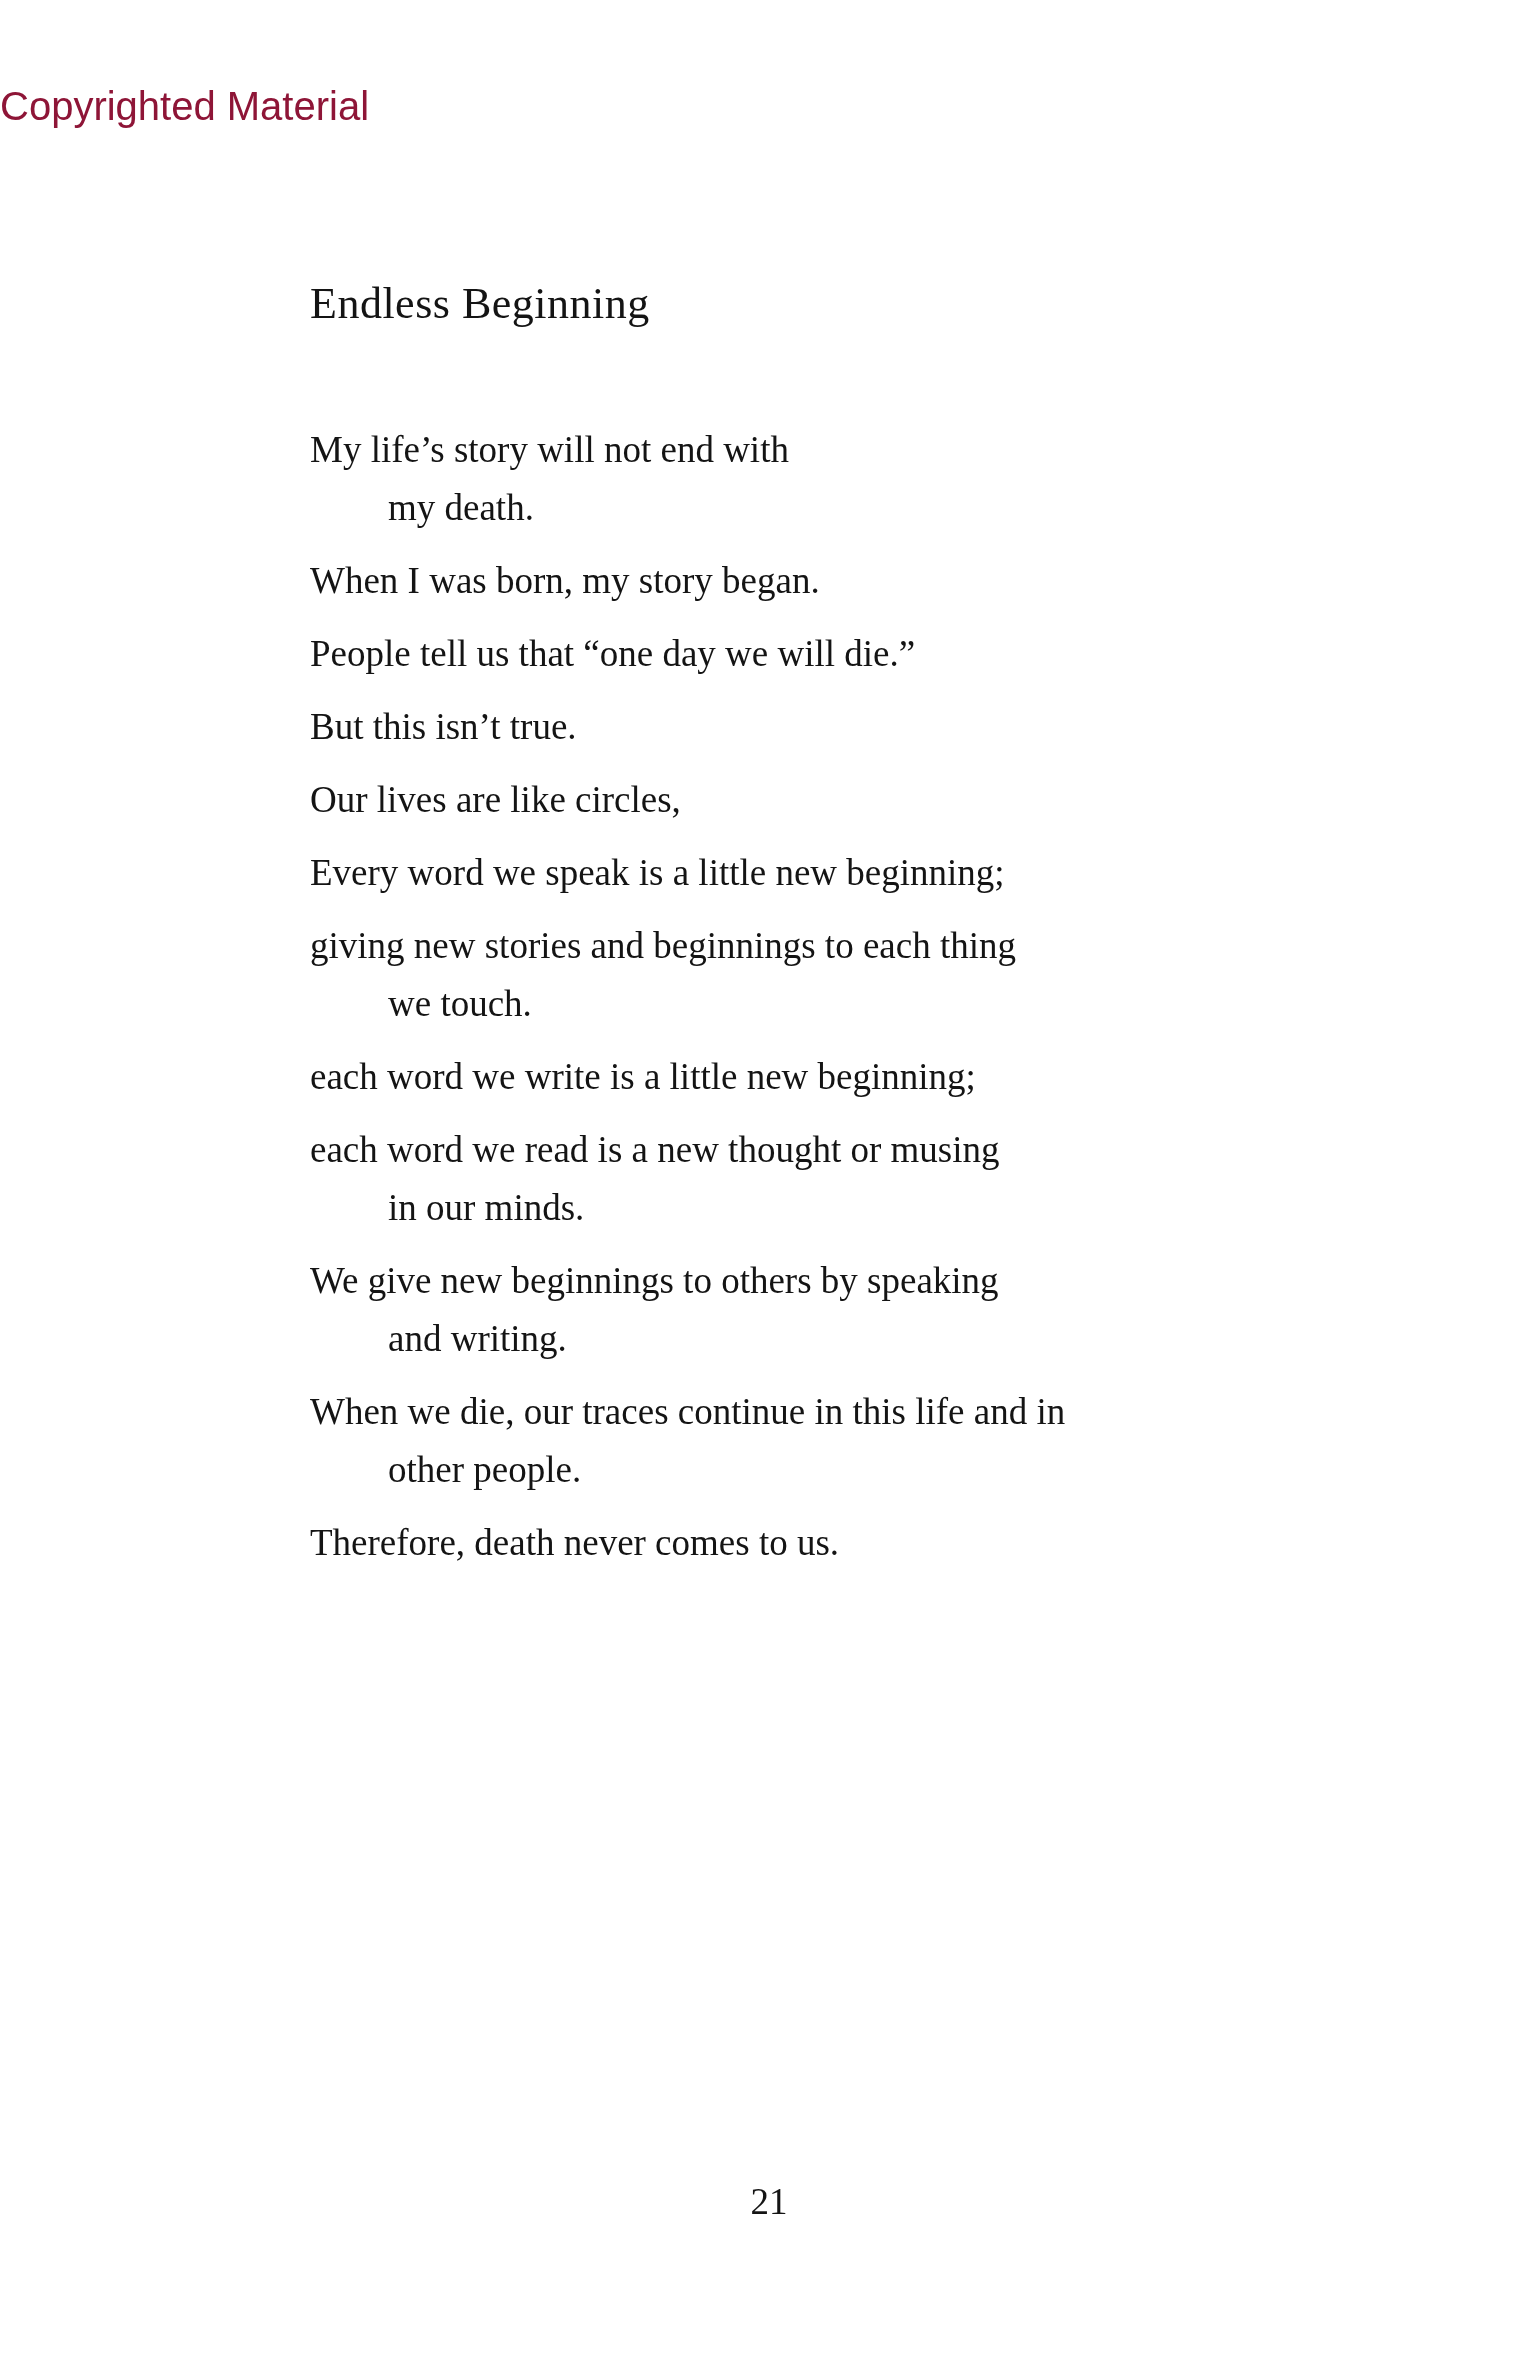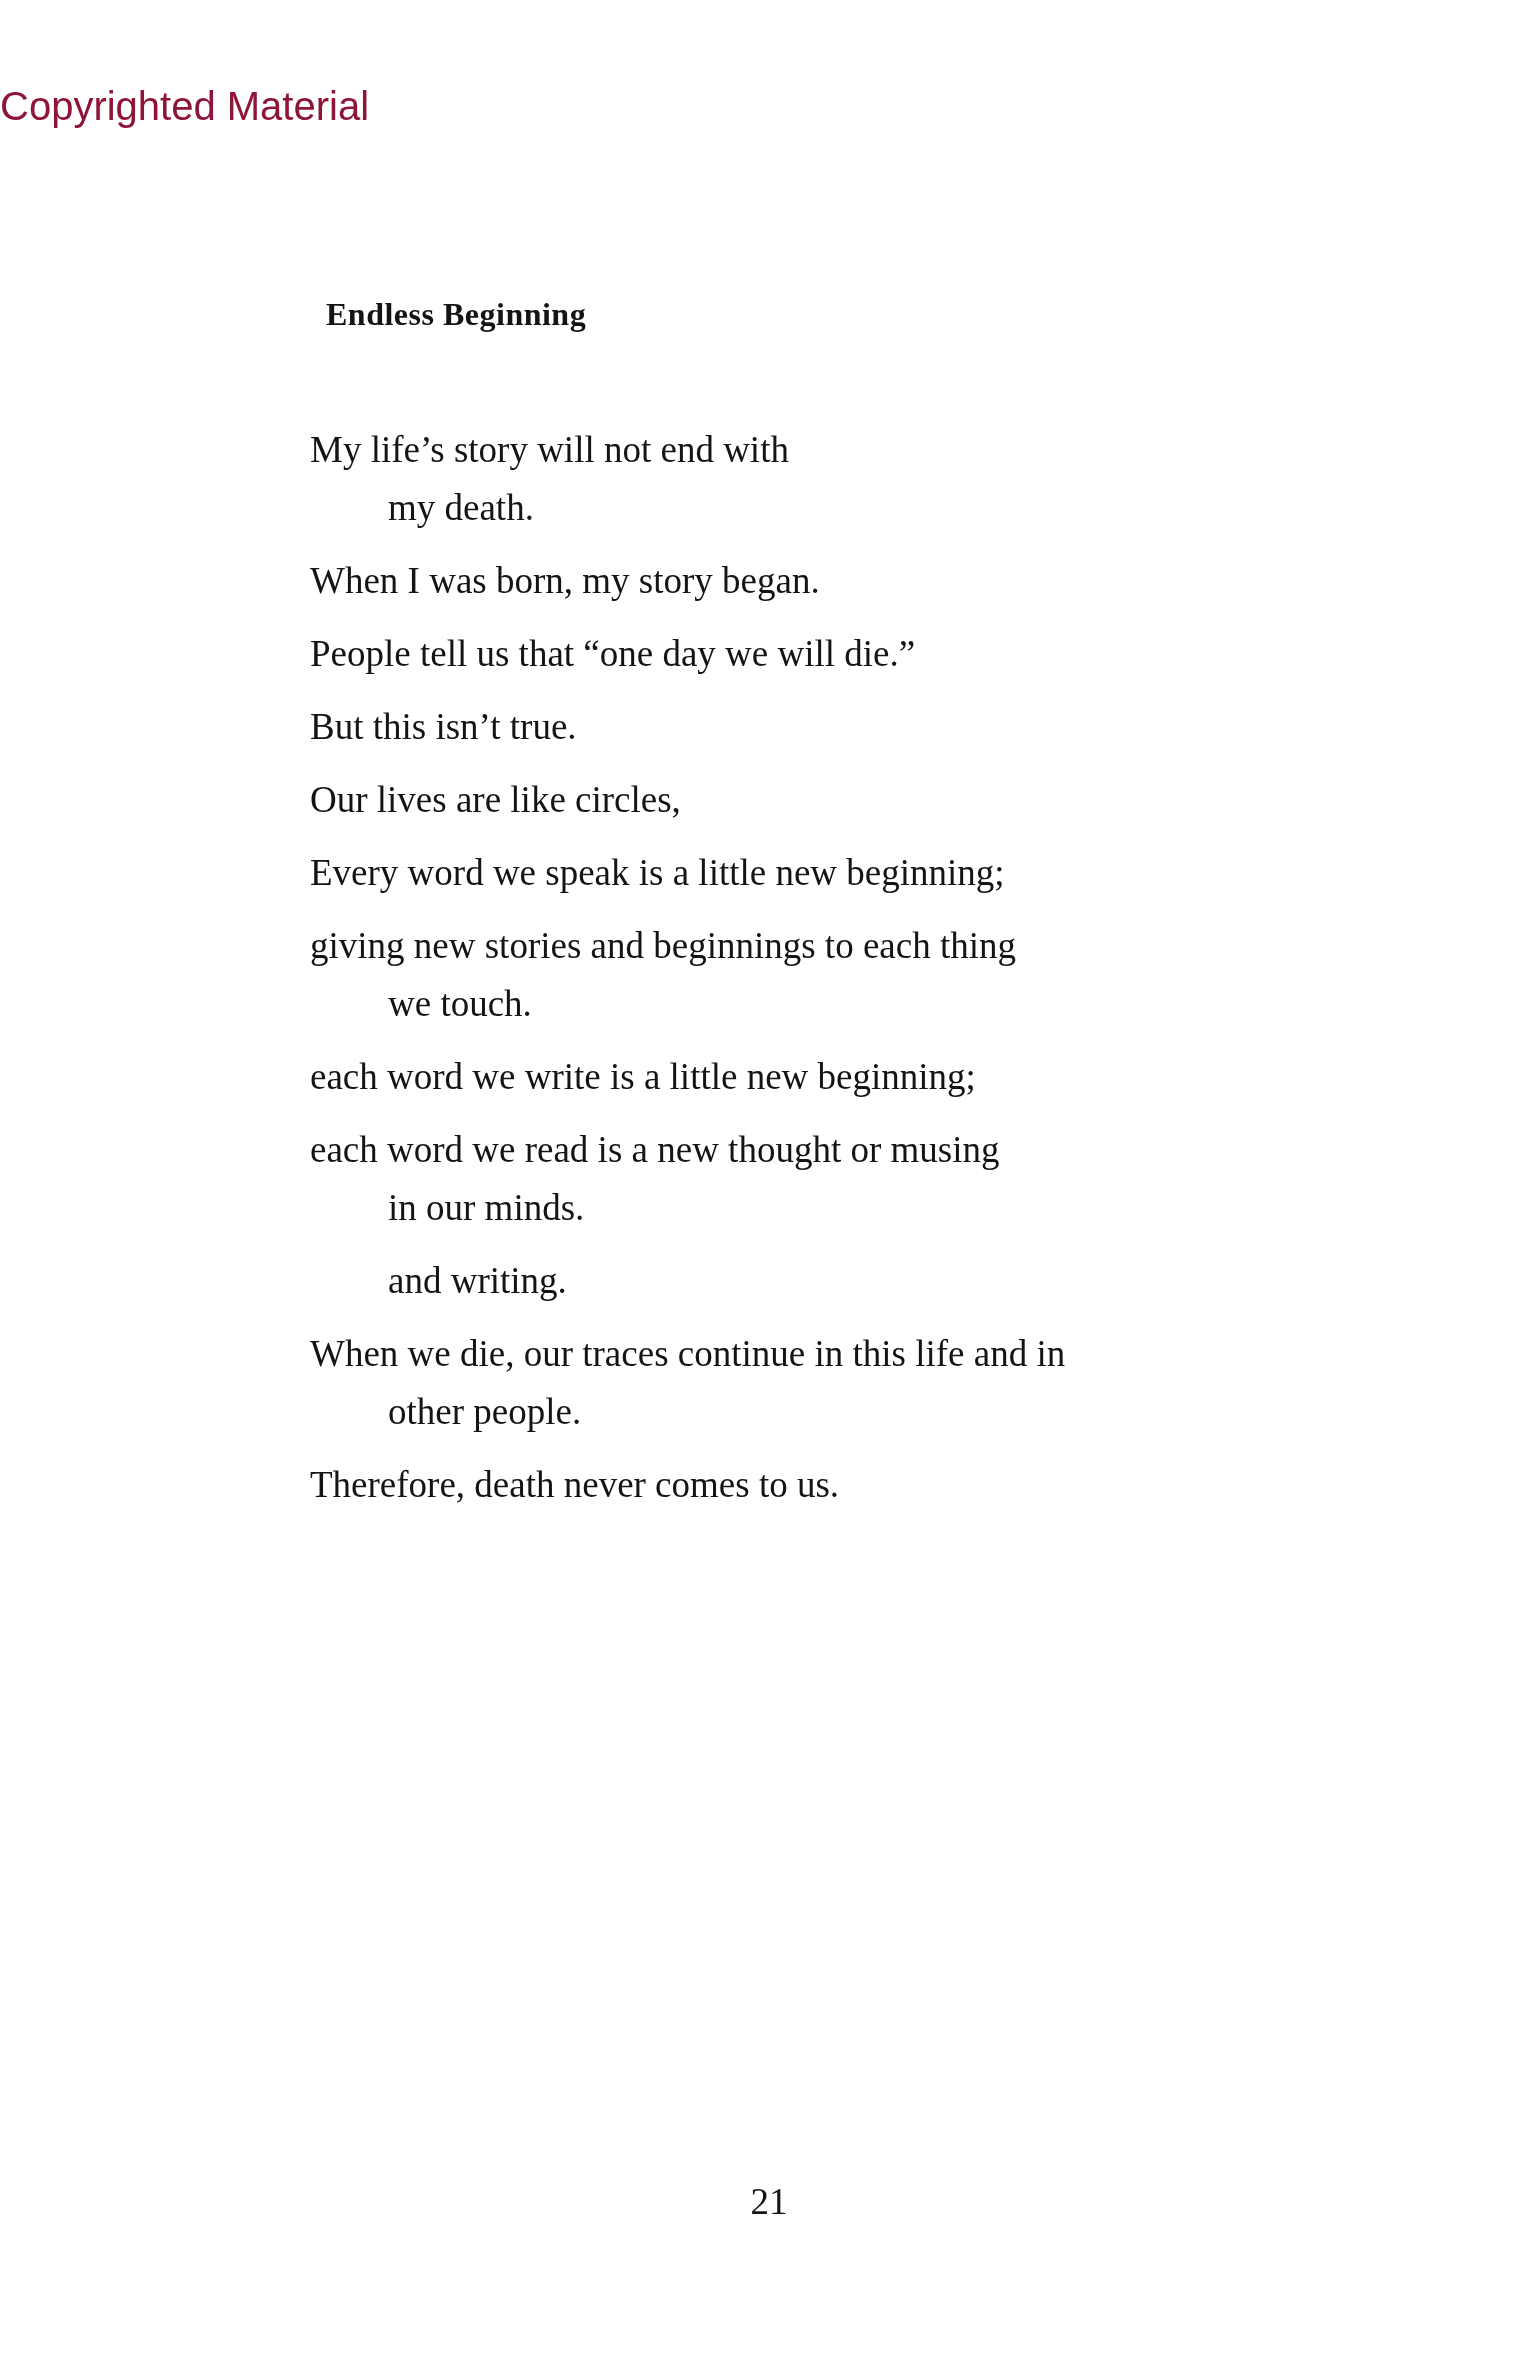--- a/index.html
+++ b/index.html
@@ -20,25 +20,25 @@
     font-weight:400;
   }
   .content{
     position:absolute;
     left:310px;top:0;
     width:942px;
   }
   .title{
     position:absolute;
     top:282px;left:0;
-    font-size:32px;
+    font-size:44px;
     line-height:1;
-    font-weight:700;
+    font-weight:400;
     letter-spacing:0.5px;
-    margin:16px;
+    margin:0;
   }
   .poem{
     position:absolute;
     top:421px;left:0;
     width:100%;
   }
   .stanza{
     margin:0 0 15px 0;
     font-size:37px;
     line-height:58px;
@@ -100,20 +100,21 @@
       <p class="stanza">
         <span class="line">each word we write is a little new beginning;</span>
       </p>
 
       <p class="stanza">
         <span class="line">each word we read is a new thought or musing</span>
         <span class="line indent">in our minds.</span>
       </p>
 
       <p class="stanza">
+        <span class="line">We give new beginnings to others by speaking</span>
         <span class="line indent">and writing.</span>
       </p>
 
       <p class="stanza">
         <span class="line">When we die, our traces continue in this life and in</span>
         <span class="line indent">other people.</span>
       </p>
 
       <p class="stanza">
         <span class="line">Therefore, death never comes to us.</span>

